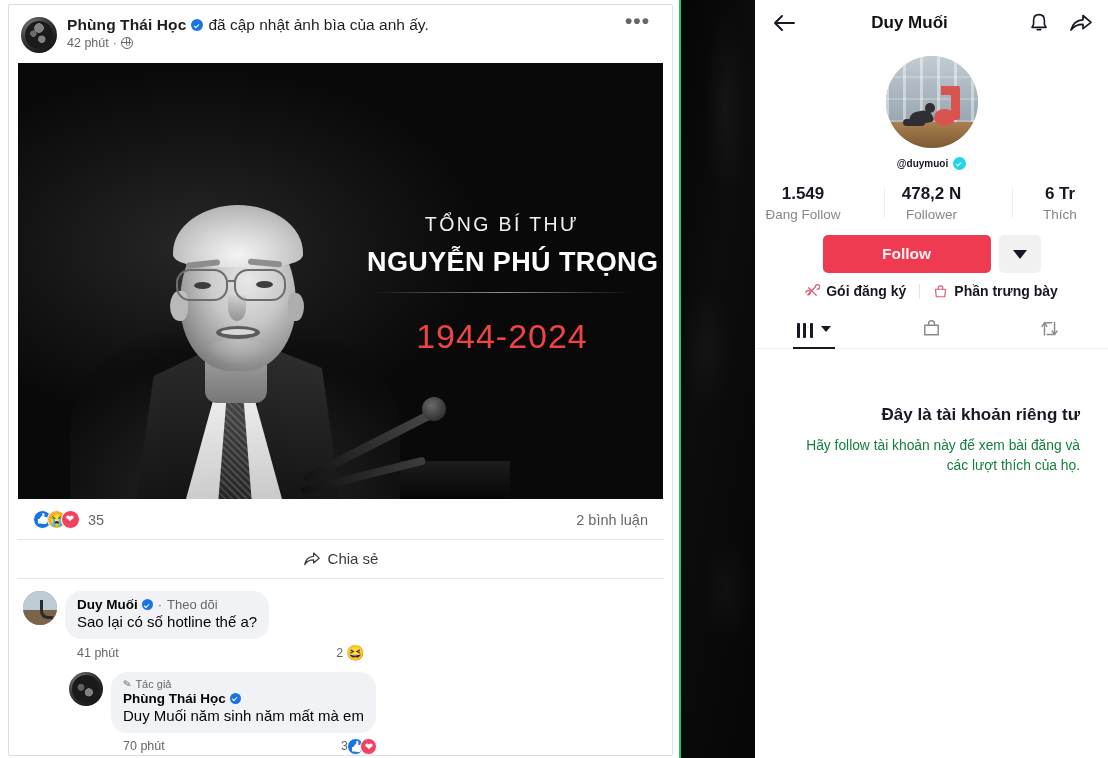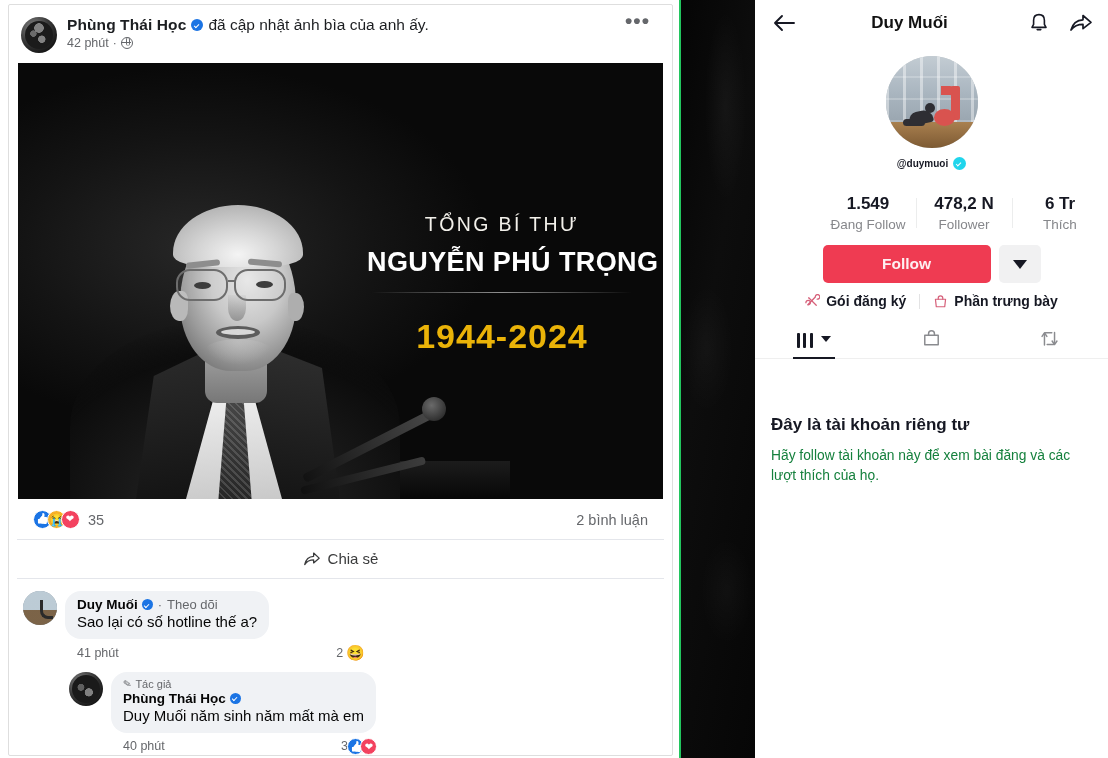--- a/index.html
+++ b/index.html
@@ -128,21 +128,21 @@
   .p-mich{position:absolute; left:352px; bottom:78px; width:24px; height:24px; border-radius:50%;
     background:radial-gradient(circle at 40% 35%, #6a6a6a, #1b1b1b);}
   .p-podium{position:absolute; left:0; bottom:0; width:440px; height:38px;
     background:linear-gradient(180deg,#1c1c1c,#070707);}
 
   .mem-text{position:absolute; right:26px; top:150px; width:270px; text-align:center;}
   .mem-t1{color:#f2f0ea; font-size:19.5px; letter-spacing:2.4px; font-weight:500;}
   .mem-t2{color:#ffffff; font-size:27px; font-weight:bold; letter-spacing:.4px; margin-top:11px; white-space:nowrap;}
   .mem-rule{height:1px; background:linear-gradient(90deg,rgba(255,255,255,0),rgba(255,255,255,.55),rgba(255,255,255,0));
     margin:14px 4px 14px 4px;}
-  .mem-t3{color:#eab308; font-size:34px; font-weight:bold; letter-spacing:1px;margin-top:24px;}
+  .mem-t3{color:#ef4444; font-size:34px; font-weight:normal; letter-spacing:1px;margin-top:24px;}
 
   
   .react-row{display:flex; align-items:center; padding: 11px 16px 10px 16px; border-bottom:1px solid #e4e6eb;
      margin: 0 8px;}
   .react-icons{display:flex; align-items:center;}
   .r-badge{width:19px; height:19px; border-radius:50%; border:1.6px solid #fff; position:relative; margin-left:-5px;}
   .r-badge:first-child{margin-left:0;}
   .r-like{background:#1b74e4;}
   .r-like::after{content:"\1F44D"; position:absolute; left:2.2px; top:1.1px; font-size:10.5px; color:#fff;
      filter: grayscale(1) brightness(4);}
@@ -232,21 +232,21 @@
      border-radius:8px 10px 3px 3px; transform:rotate(-12deg);}
   .av-person .headp{position:absolute; left:22px; bottom:13px; width:10px; height:10px; border-radius:50%; background:#2e2e33;}
   .av-person .legs{position:absolute; left:0; bottom:0; width:22px; height:7px; background:#2e2e33; border-radius:4px;}
 
   .tt-handle{display:flex; align-items:center; justify-content:center; margin-top:9px;}
   .handle-txt{font-size:10px; font-weight:700; color:#161823;}
   .tt-verified{width:13px; height:13px; border-radius:50%; background:#20d5ec; margin-left:5px; position:relative;}
   .tt-verified::after{content:""; position:absolute; left:3.2px; top:5.3px; width:4.4px; height:2px;
      border-left:1.7px solid #fff; border-bottom:1.7px solid #fff; transform:rotate(-45deg);}
 
-  .tt-stats{display:flex; justify-content:flex-end; margin-top:24px;padding-left:32px;}
+  .tt-stats{display:flex; justify-content:space-between; margin-top:14px;}
   .stat{width:96px; text-align:center; position:relative;}
   .stat + .stat::before{content:""; position:absolute; left:0; top:4px; width:1px; height:30px; background:#eceded;}
   .stat-num{font-size:17px; font-weight:bold; color:#161823;}
   .stat-lbl{font-size:13.5px; color:#86878b; margin-top:3px;}
 
   .tt-actions{display:flex; justify-content:center; align-items:center; margin-top:13px;}
   .follow-btn{width:168px; height:38px; background:#ef3b52; border-radius:5px; color:rgba(255,255,255,.92);
      font-size:15.5px; font-weight:bold; display:flex; align-items:center; justify-content:center; cursor:pointer;}
   .drop-btn{width:42px; height:38px; background:#f1f1f2; border-radius:5px; margin-left:8px;
      display:flex; align-items:center; justify-content:center; cursor:pointer;}
@@ -258,21 +258,21 @@
   .lnk-div{width:1px; height:15px; background:#e3e3e4; margin:0 13px;}
 
   .tt-tabs{display:flex; margin-top:13px; border-bottom:1px solid #efefef; position:relative;}
   .tt-tab{flex:1; height:36px; display:flex; align-items:center; justify-content:center; cursor:pointer; position:relative;}
   .tab-underline{position:absolute; bottom:-1px; left:50%; transform:translateX(-50%); width:42px; height:2.5px; background:#161823;}
   .grid-ico{display:flex; align-items:flex-end;}
   .grid-ico i{display:block; width:3px; height:15px; background:#161823; margin-right:3.5px; border-radius:1px;}
   .mini-caret{width:0;height:0;border-left:5px solid transparent;border-right:5px solid transparent;
      border-top:6px solid #161823; margin-left:5px; margin-bottom:3px;}
 
-  .tt-empty{text-align:left; margin-top:56px; padding:0 16px;}
+  .tt-empty{text-align:right; margin-top:56px; padding:0 28px;}
   .empty-title{font-size:17px; font-weight:bold; color:#161823;}
   .empty-sub{font-size:13.8px; color:#15803d; line-height:1.45; margin-top:11px;}
 </style>
 </head>
 <body>
 
 <div class="screen">
 
   <div class="fb-panel">
     <div class="fb-inner">
@@ -382,21 +382,21 @@
                 <span class="pen-ico">✎</span>
                 <span class="author-tag-lbl">Tác giả</span>
               </div>
               <div class="bub-head">
                 <span class="bub-name">Phùng Thái Học</span>
                 <span class="verified-sm"></span>
               </div>
               <div class="bub-text">Duy Muối năm sinh năm mất mà em</div>
             </div>
             <div class="cmt-foot" style="width:266px;">
-              <span class="cmt-time">40 phút</span>
+              <span class="cmt-time">70 phút</span>
               <span class="cmt-reacts">
                 <span class="cr-num">3</span>
                 <span class="mini-badge r-like"></span>
                 <span class="mini-badge r-love"></span>
               </span>
             </div>
           </div>
         </div>
       </div>
 

